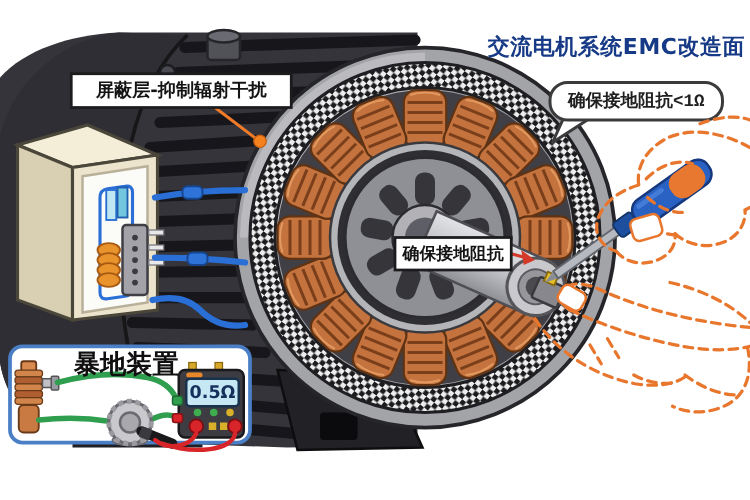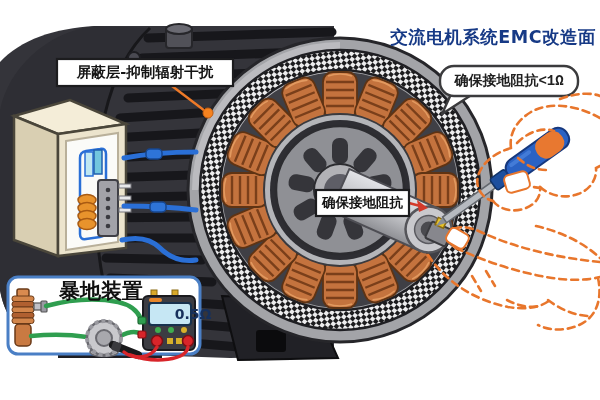--- a/index.html
+++ b/index.html
@@ -7,21 +7,21 @@
          font-family:"DejaVu Sans","Liberation Sans",sans-serif;}
   .stage svg{position:absolute;left:0;top:0;}
   .ov{position:absolute;display:flex;align-items:center;justify-content:center;
       white-space:nowrap;pointer-events:none;}
   .title{left:374px;top:25px;width:222px;height:24px;font-size:17.5px;font-weight:bold;
          color:#173a86;letter-spacing:.5px;justify-content:flex-end;}
   .shield-text{left:57px;top:59px;width:176px;height:27px;font-size:14.5px;font-weight:bold;color:#141414;}
   .bubble-text{left:440px;top:66px;width:138px;height:30px;font-size:14px;font-weight:bold;color:#202020;font-family:Liberation Mono, monospace;}
   .emi-text{left:316px;top:190px;width:93px;height:26px;font-size:13.5px;font-weight:bold;color:#141414;}
   .inset-title{left:55px;top:280px;width:92px;height:22px;font-size:21px;font-weight:bold;color:#101010;}
-  .meter-text{left:149px;top:303px;width:42px;height:22px;font-size:14px;font-weight:bold;color:#16305c;padding-left:23px;}
+  .meter-text{left:149px;top:303px;width:42px;height:22px;font-size:14px;font-weight:bold;color:#16305c;}
 </style>
 </head>
 <body>
 
 <div class="stage">
 
 <svg width="600" height="400" viewBox="0 0 600 400">
   <defs>
     <pattern id="mesh" width="8" height="8" patternUnits="userSpaceOnUse" patternTransform="rotate(38)">
       <rect width="8" height="8" fill="#ededee"></rect>

